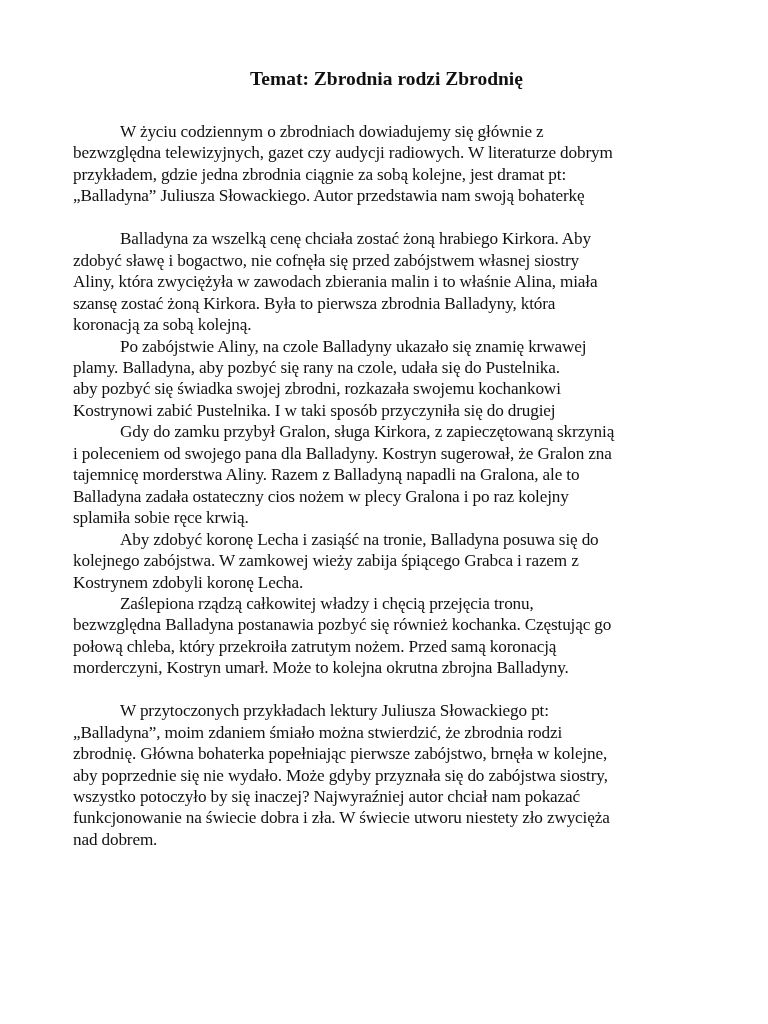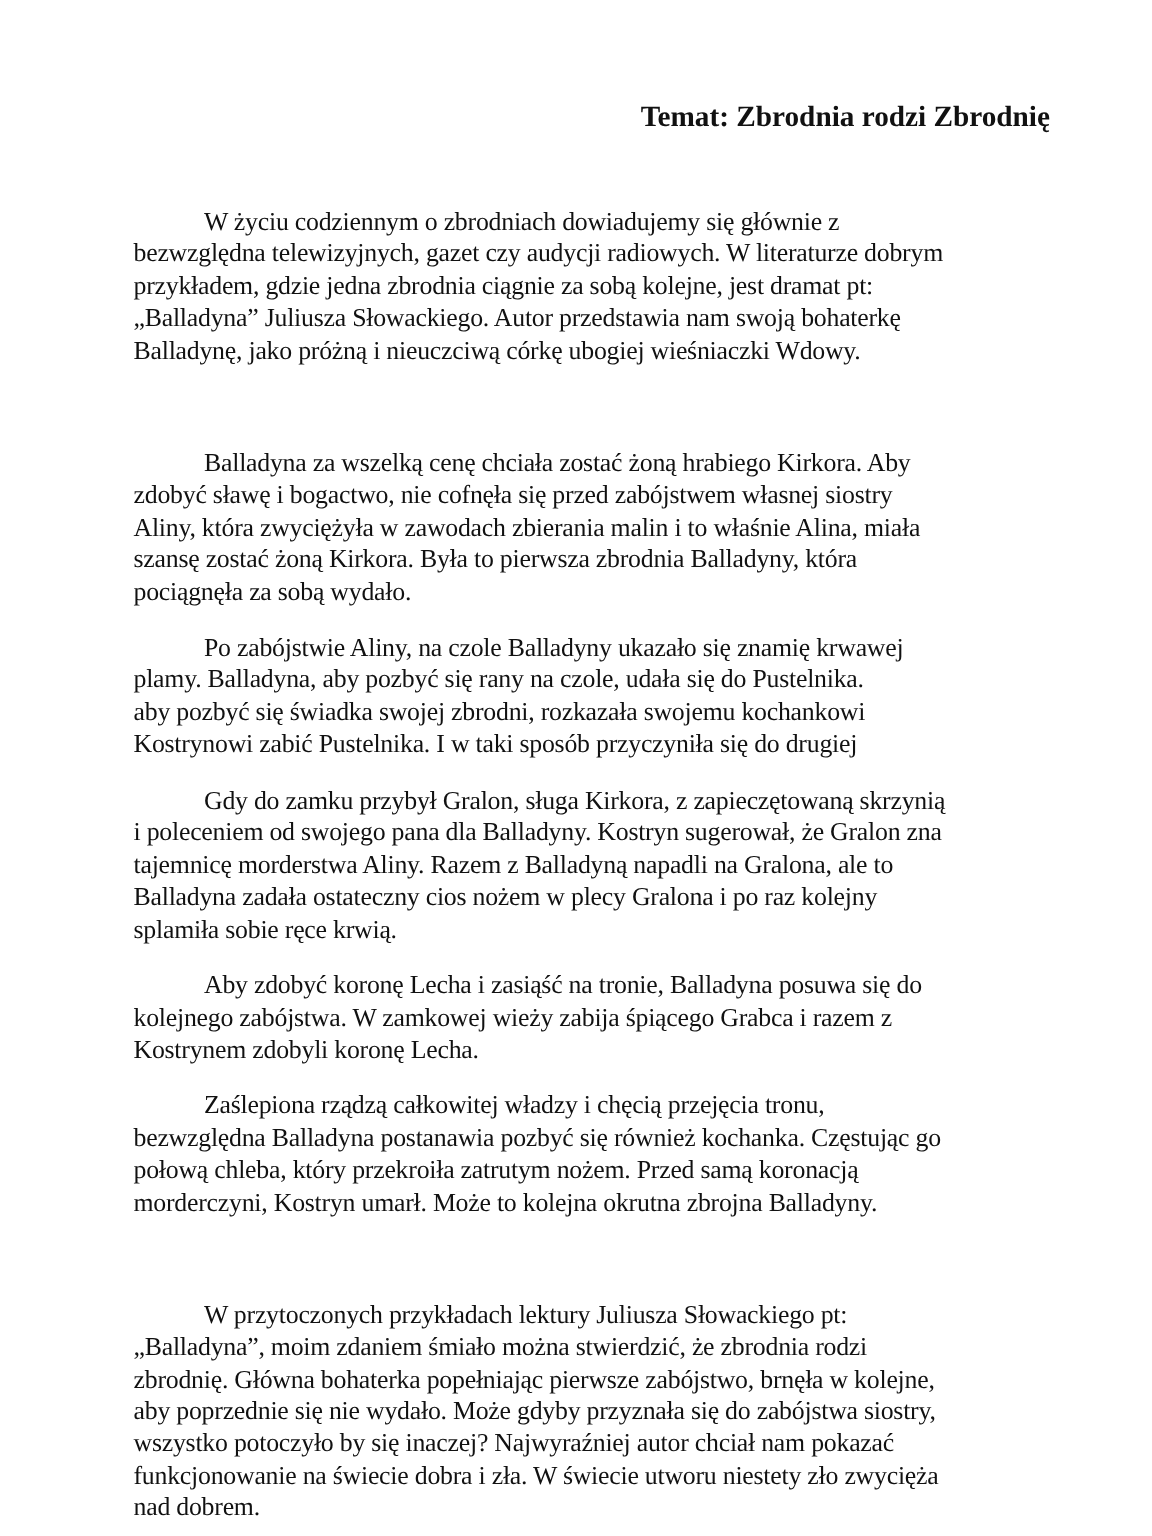--- a/index.html
+++ b/index.html
@@ -19,37 +19,37 @@
       position: absolute;
       left: 73px;
       top: 0;
       width: 640px;
     }
     .title {
       position: absolute;
       top: 67px;
       left: 0;
       width: 627px;
-      text-align: right;
+      text-align: center;
       font-weight: bold;
       font-size: 19.5px;
       line-height: 24px;
       margin: 0;
     }
     .body {
       position: absolute;
       top: 121px;
       left: 0;
       width: 650px;
       font-size: 17.2px;
       line-height: 21.45px;
       letter-spacing: -0.15px;
     }
     .para {
-      margin: 16px;
+      margin: 0;
     }
     .line {
       display: block;
       white-space: nowrap;
     }
     .line.indent {
       padding-left: 47px;
     }
     .gap {
       height: 21.45px;
@@ -61,31 +61,30 @@
 <div class="page">
   <h1 class="title">Temat: Zbrodnia rodzi Zbrodnię</h1>
 
   <div class="body">
 
     <p class="para">
       <span class="line indent">W życiu codziennym o zbrodniach dowiadujemy się głównie z</span>
       <span class="line">bezwzględna telewizyjnych, gazet czy audycji radiowych. W literaturze dobrym</span>
       <span class="line">przykładem, gdzie jedna zbrodnia ciągnie za sobą kolejne, jest dramat pt:</span>
       <span class="line">„Balladyna” Juliusza Słowackiego. Autor przedstawia nam swoją bohaterkę</span>
-      <span class="line">Balladynę, jako próżną i nieuczciwą córkę ubogiej wieśniaczki Wdowy.</span>
     </p>
 
     <div class="gap"></div>
 
     <p class="para">
       <span class="line indent">Balladyna za wszelką cenę chciała zostać żoną hrabiego Kirkora. Aby</span>
       <span class="line">zdobyć sławę i bogactwo, nie cofnęła się przed zabójstwem własnej siostry</span>
       <span class="line">Aliny, która zwyciężyła w zawodach zbierania malin i to właśnie Alina, miała</span>
       <span class="line">szansę zostać żoną Kirkora. Była to pierwsza zbrodnia Balladyny, która</span>
-      <span class="line">pociągnęła za sobą wydało.</span>
+      <span class="line">koronacją za sobą kolejną.</span>
     </p>
 
     <p class="para">
       <span class="line indent">Po zabójstwie Aliny, na czole Balladyny ukazało się znamię krwawej</span>
       <span class="line">plamy. Balladyna, aby pozbyć się rany na czole, udała się do Pustelnika.</span>
       <span class="line">aby pozbyć się świadka swojej zbrodni, rozkazała swojemu kochankowi</span>
       <span class="line">Kostrynowi zabić Pustelnika. I w taki sposób przyczyniła się do drugiej</span>
     </p>
 
     <p class="para">

